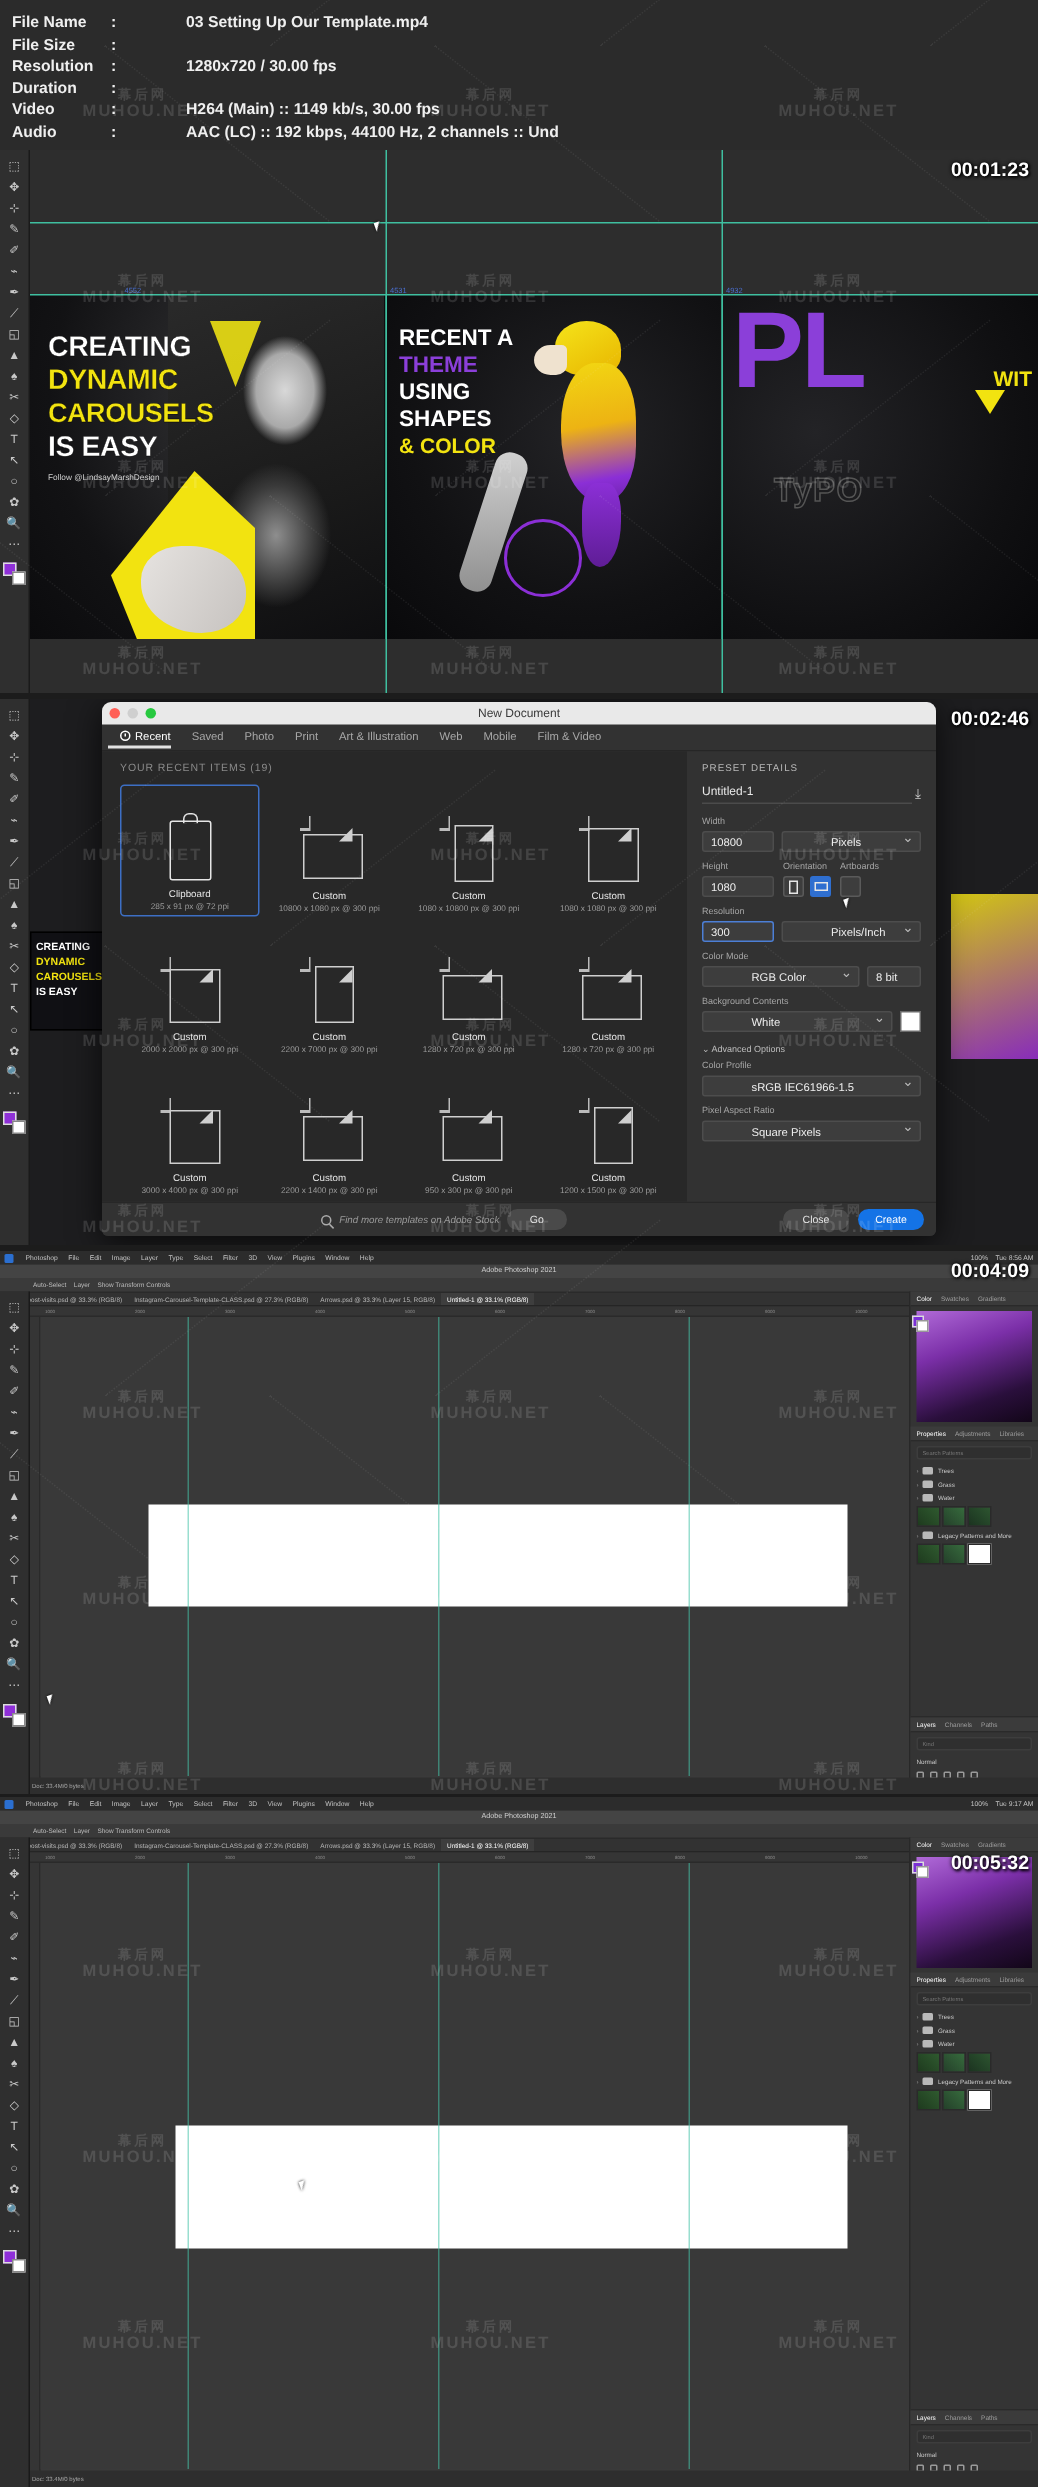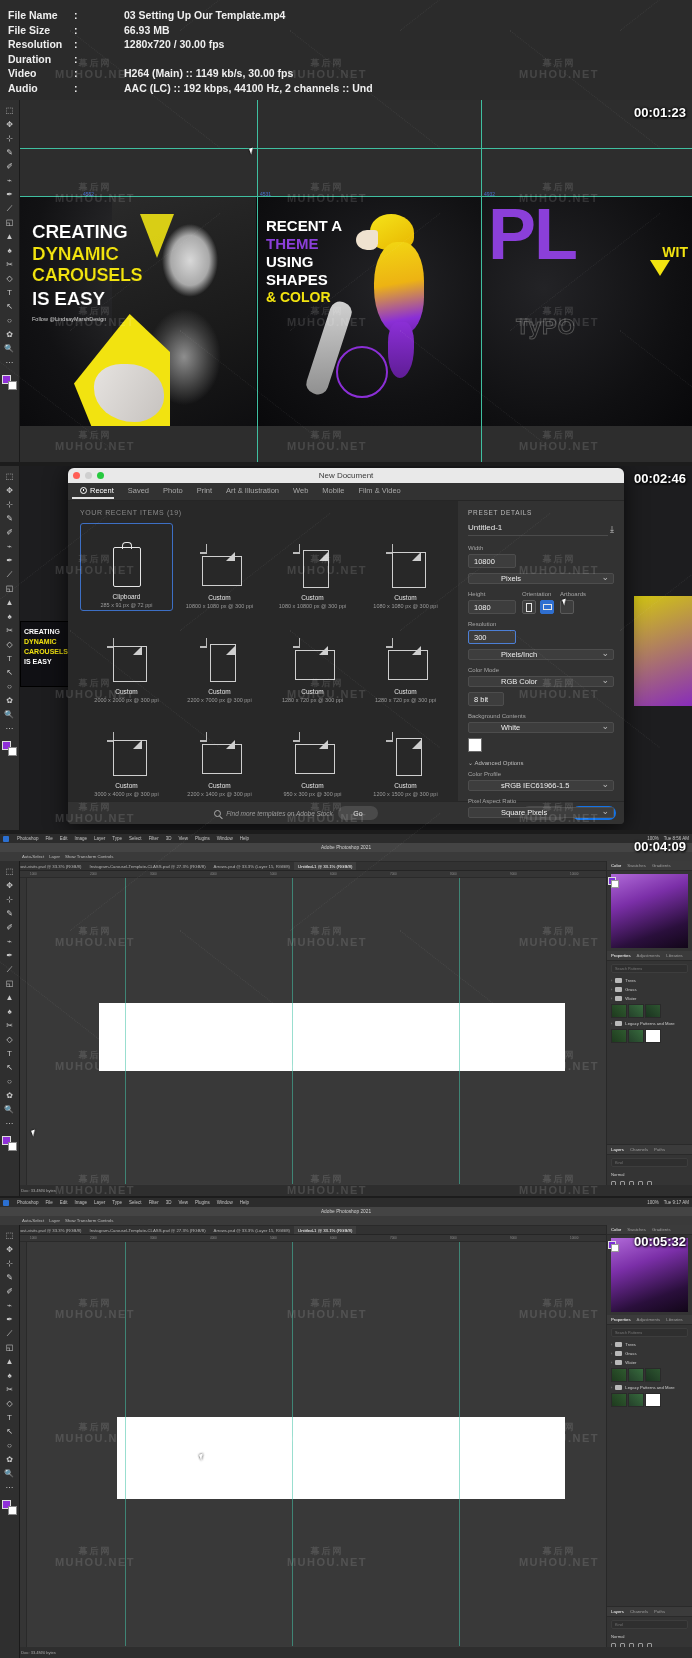--- a/index.html
+++ b/index.html
@@ -164,21 +164,21 @@
                   border: 1.5px solid #e6e6e6; border-radius: 2px; }
   .clip-ico .cl { position: absolute; left: 15px; top: 0; width: 10px; height: 7px;
                   border: 1.5px solid #e6e6e6; border-bottom: none; border-radius: 4px 4px 0 0; }
   .cname { font-size: 6.5px; color: #e4e4e4; }
   .cdim { font-size: 5.5px; color: #9b9b9b; margin-top: 2px; }
   .dlg-right { flex: 1; background: #323232; padding: 8px 10px 0 10px; }
   .pd-title { font-size: 6.5px; color: #b9b9b9; letter-spacing: .7px; margin-bottom: 7px; }
   .namerow { display: flex; align-items: center; gap: 2px; margin-bottom: 9px; }
   .namefield { flex: 1; font-size: 8px; color: #e8e8e8; border-bottom: 1px solid #4b4b4b; padding-bottom: 3px; }
   .dl-label { font-size: 6px; color: #a5a5a5; margin-bottom: 3px; }
-  .fieldrow { display: flex; gap: 5px; margin-bottom: 7px; flex-direction: column; }
+  .fieldrow { display: flex; gap: 5px; margin-bottom: 7px; }
   .inp { background: #3d3d3d; border: 1px solid #4d4d4d; border-radius: 2px; height: 14px;
          font-size: 7.5px; color: #eee; display: flex; align-items: center; padding: 0 5px; }
   .inp.w1 { width: 48px; } .inp.w2 { flex: 1; padding-left: 32px; }
   .inp.focus { border-color: #4c7fd6; }
   .sel-ico { position: relative; }
   .sel-ico::after { content: "⌄"; position: absolute; right: 4px; top: -2px; font-size: 9px; color: #bbb; }
   .obtn { width: 14px; height: 14px; border: 1px solid #5a5a5a; border-radius: 2px;
           background: #3d3d3d; display: flex; align-items: center; justify-content: center; }
   .obtn.on { background: #2f6fd0; border-color: #2f6fd0; }
   .obtn i { display: block; width: 6px; height: 9px; border: 1px solid #e6e6e6; }
@@ -269,21 +269,20 @@
 
 <div id="meta">
   <div class="row">
     <span class="k">File Name</span>
     <span class="c">:</span>
     <span class="v">03 Setting Up Our Template.mp4</span>
   </div>
   <div class="row">
     <span class="k">File Size</span>
     <span class="c">:</span>
-    <span class="v">66.93 MB</span>
   </div>
   <div class="row">
     <span class="k">Resolution</span>
     <span class="c">:</span>
     <span class="v">1280x720 / 30.00 fps</span>
   </div>
   <div class="row">
     <span class="k">Duration</span>
     <span class="c">:</span>
   </div>

